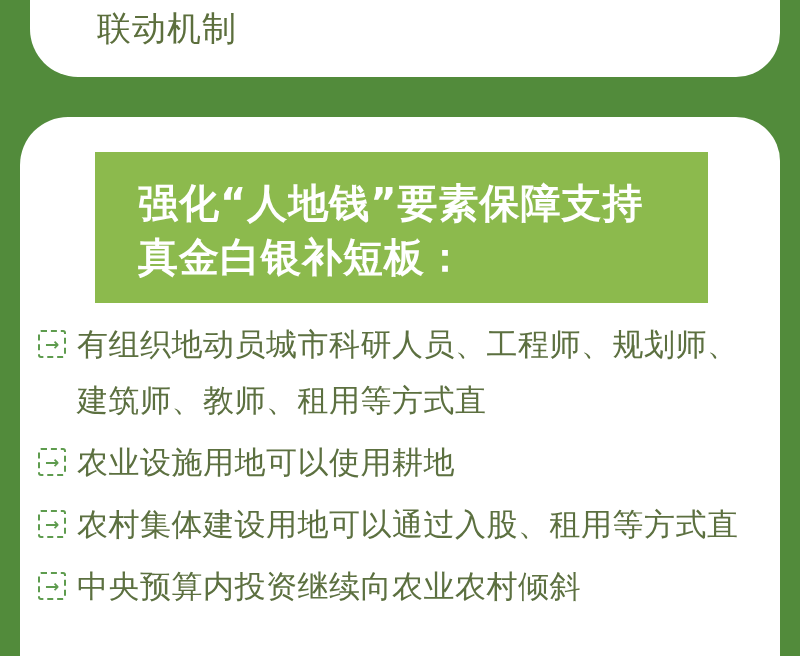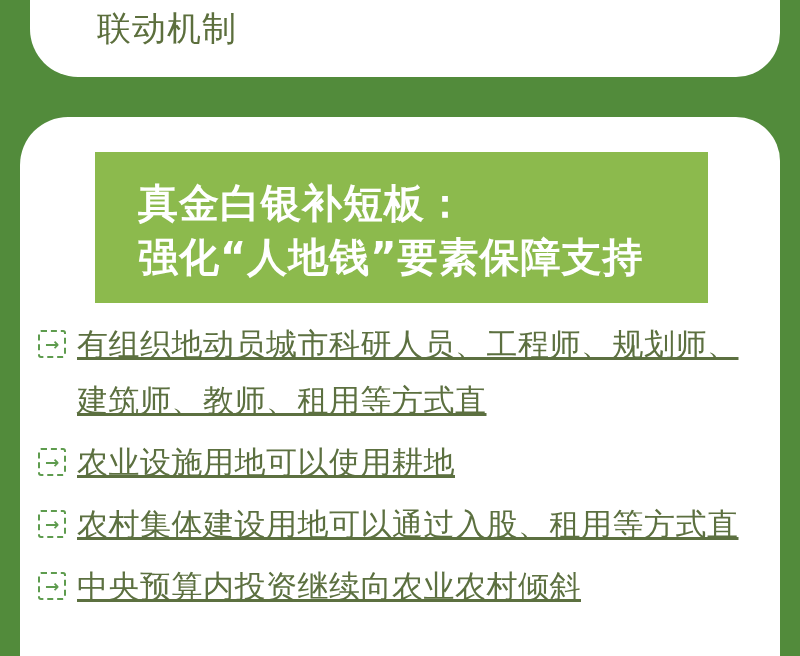--- a/index.html
+++ b/index.html
@@ -94,37 +94,36 @@
     line-height: 1;
   }
   .bullet-text {
     color: #5C7040;
     font-size: 31px;
     line-height: 56px;
     letter-spacing: 0.5px;
   }
   .bullet-text .tline {
     white-space: nowrap;
-    text-decoration: underline;
   }
 </style>
 </head>
 <body>
 
 <div class="canvas">
 
   <div class="card-top">
     <div class="card-top-title">联动机制</div>
   </div>
 
   <div class="card-main">
 
     <div class="section-header">
+      <div class="hline">强化“人地钱”要素保障支持</div>
       <div class="hline">真金白银补短板：</div>
-      <div class="hline">强化“人地钱”要素保障支持</div>
     </div>
 
     <div class="bullet-list">
 
       <div class="bullet-item">
         <span class="bullet-icon">→</span>
         <div class="bullet-text">
           <div class="tline">有组织地动员城市科研人员、工程师、规划师、</div>
           <div class="tline">建筑师、教师、租用等方式直</div>
         </div>

